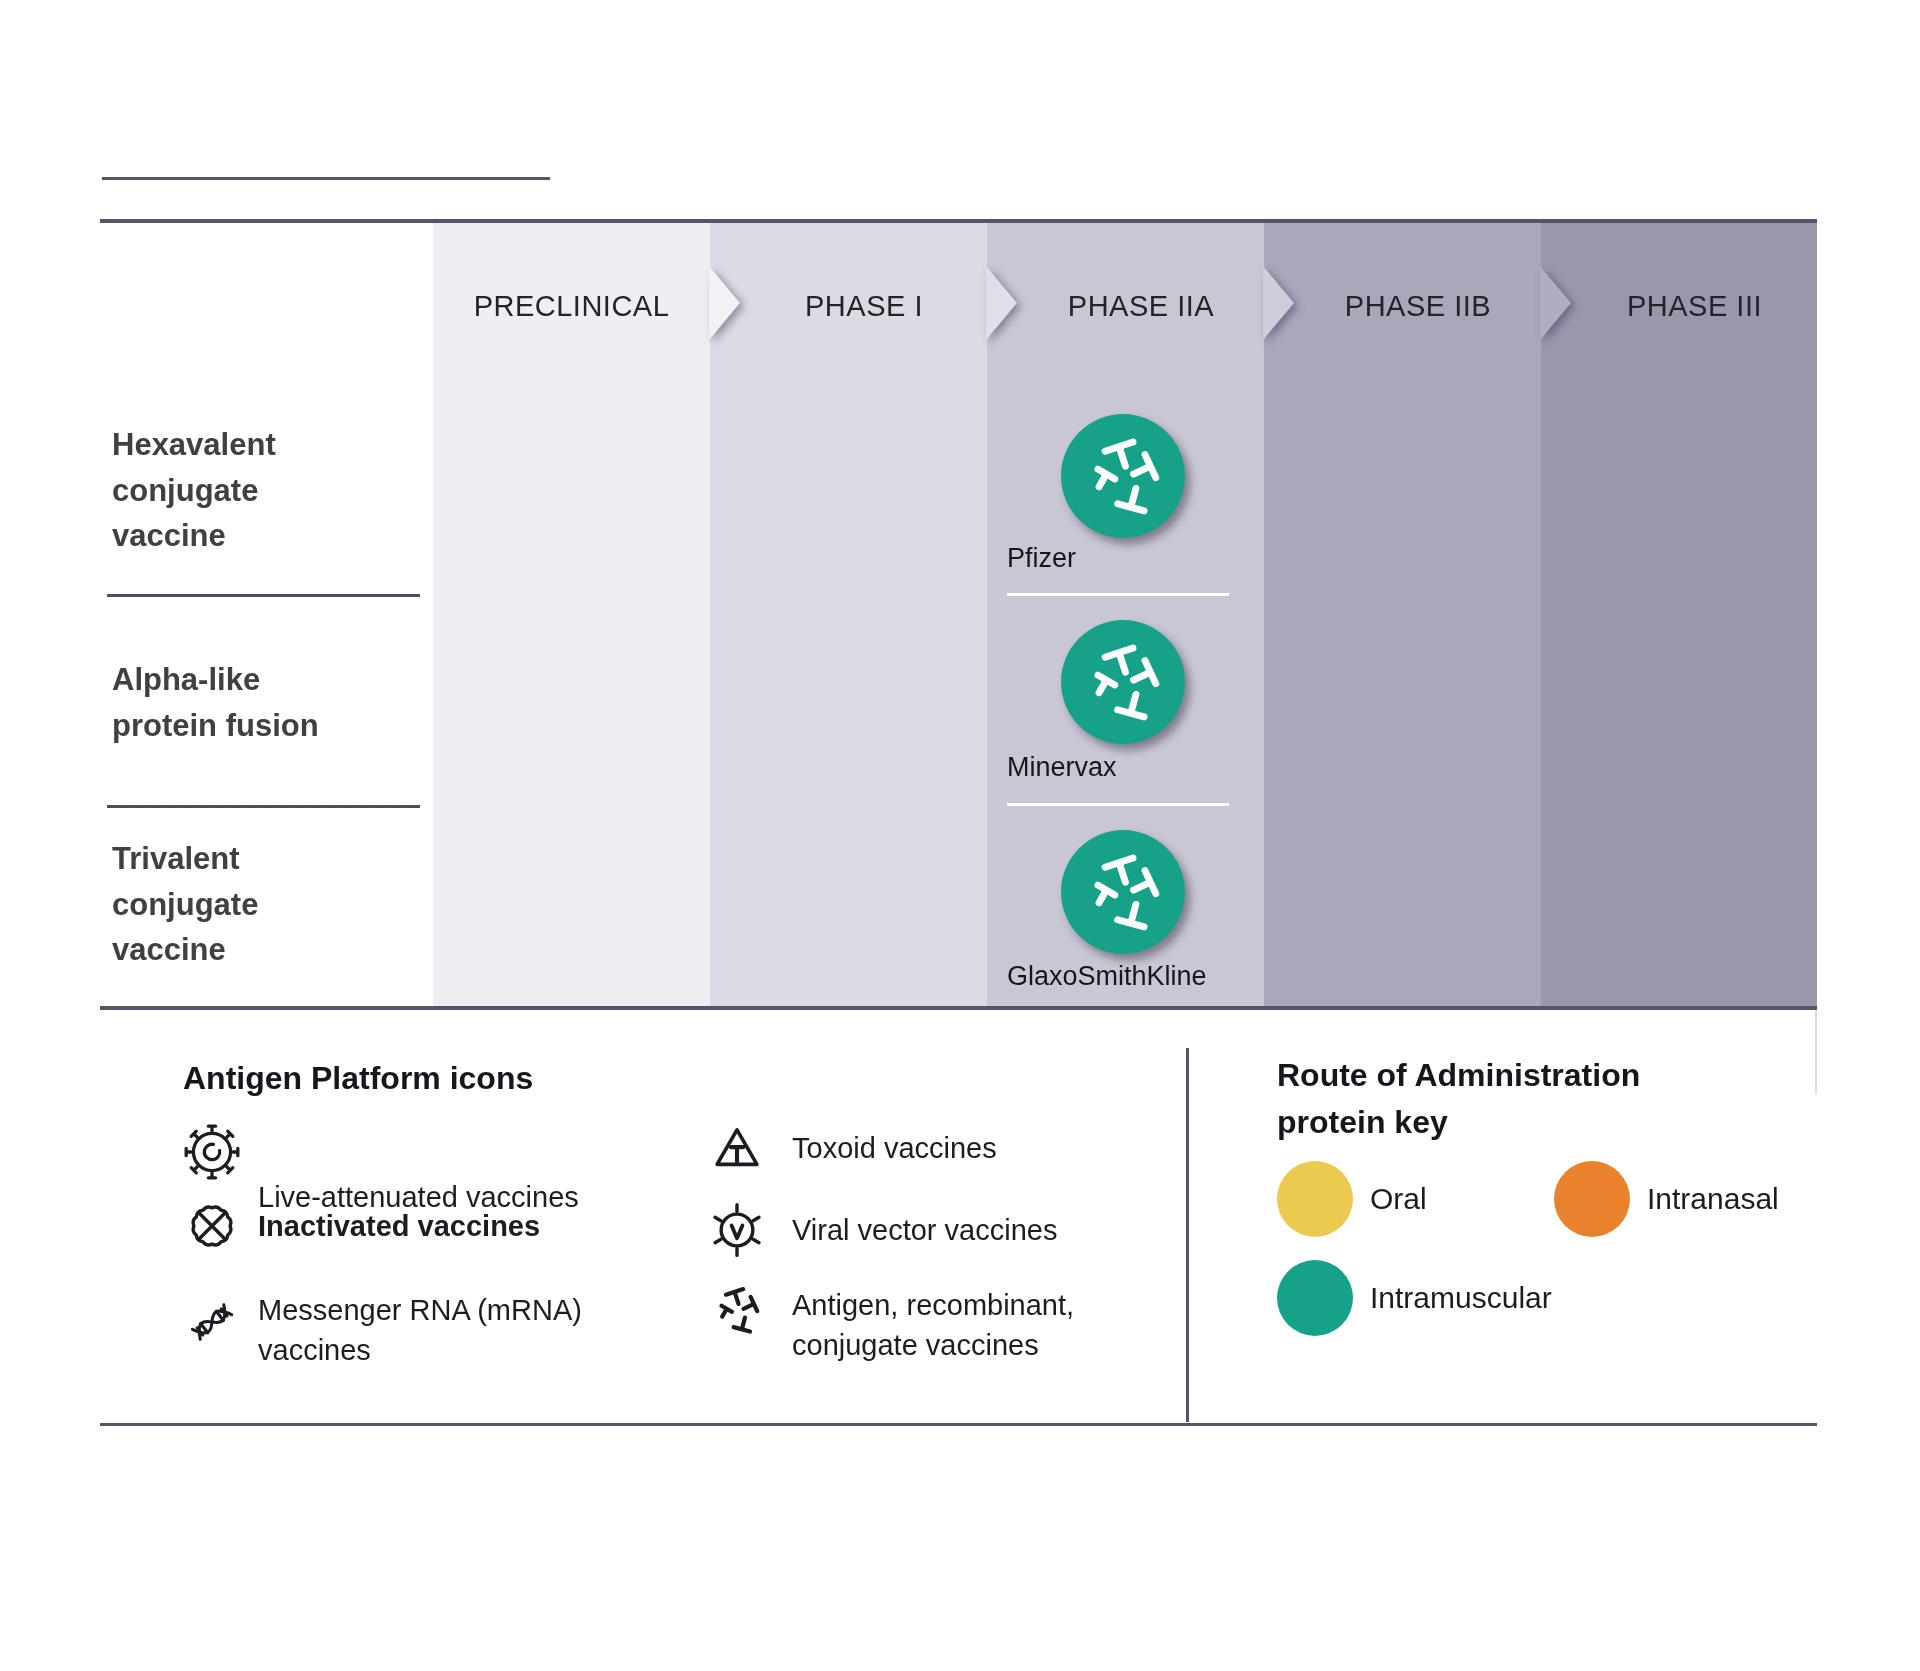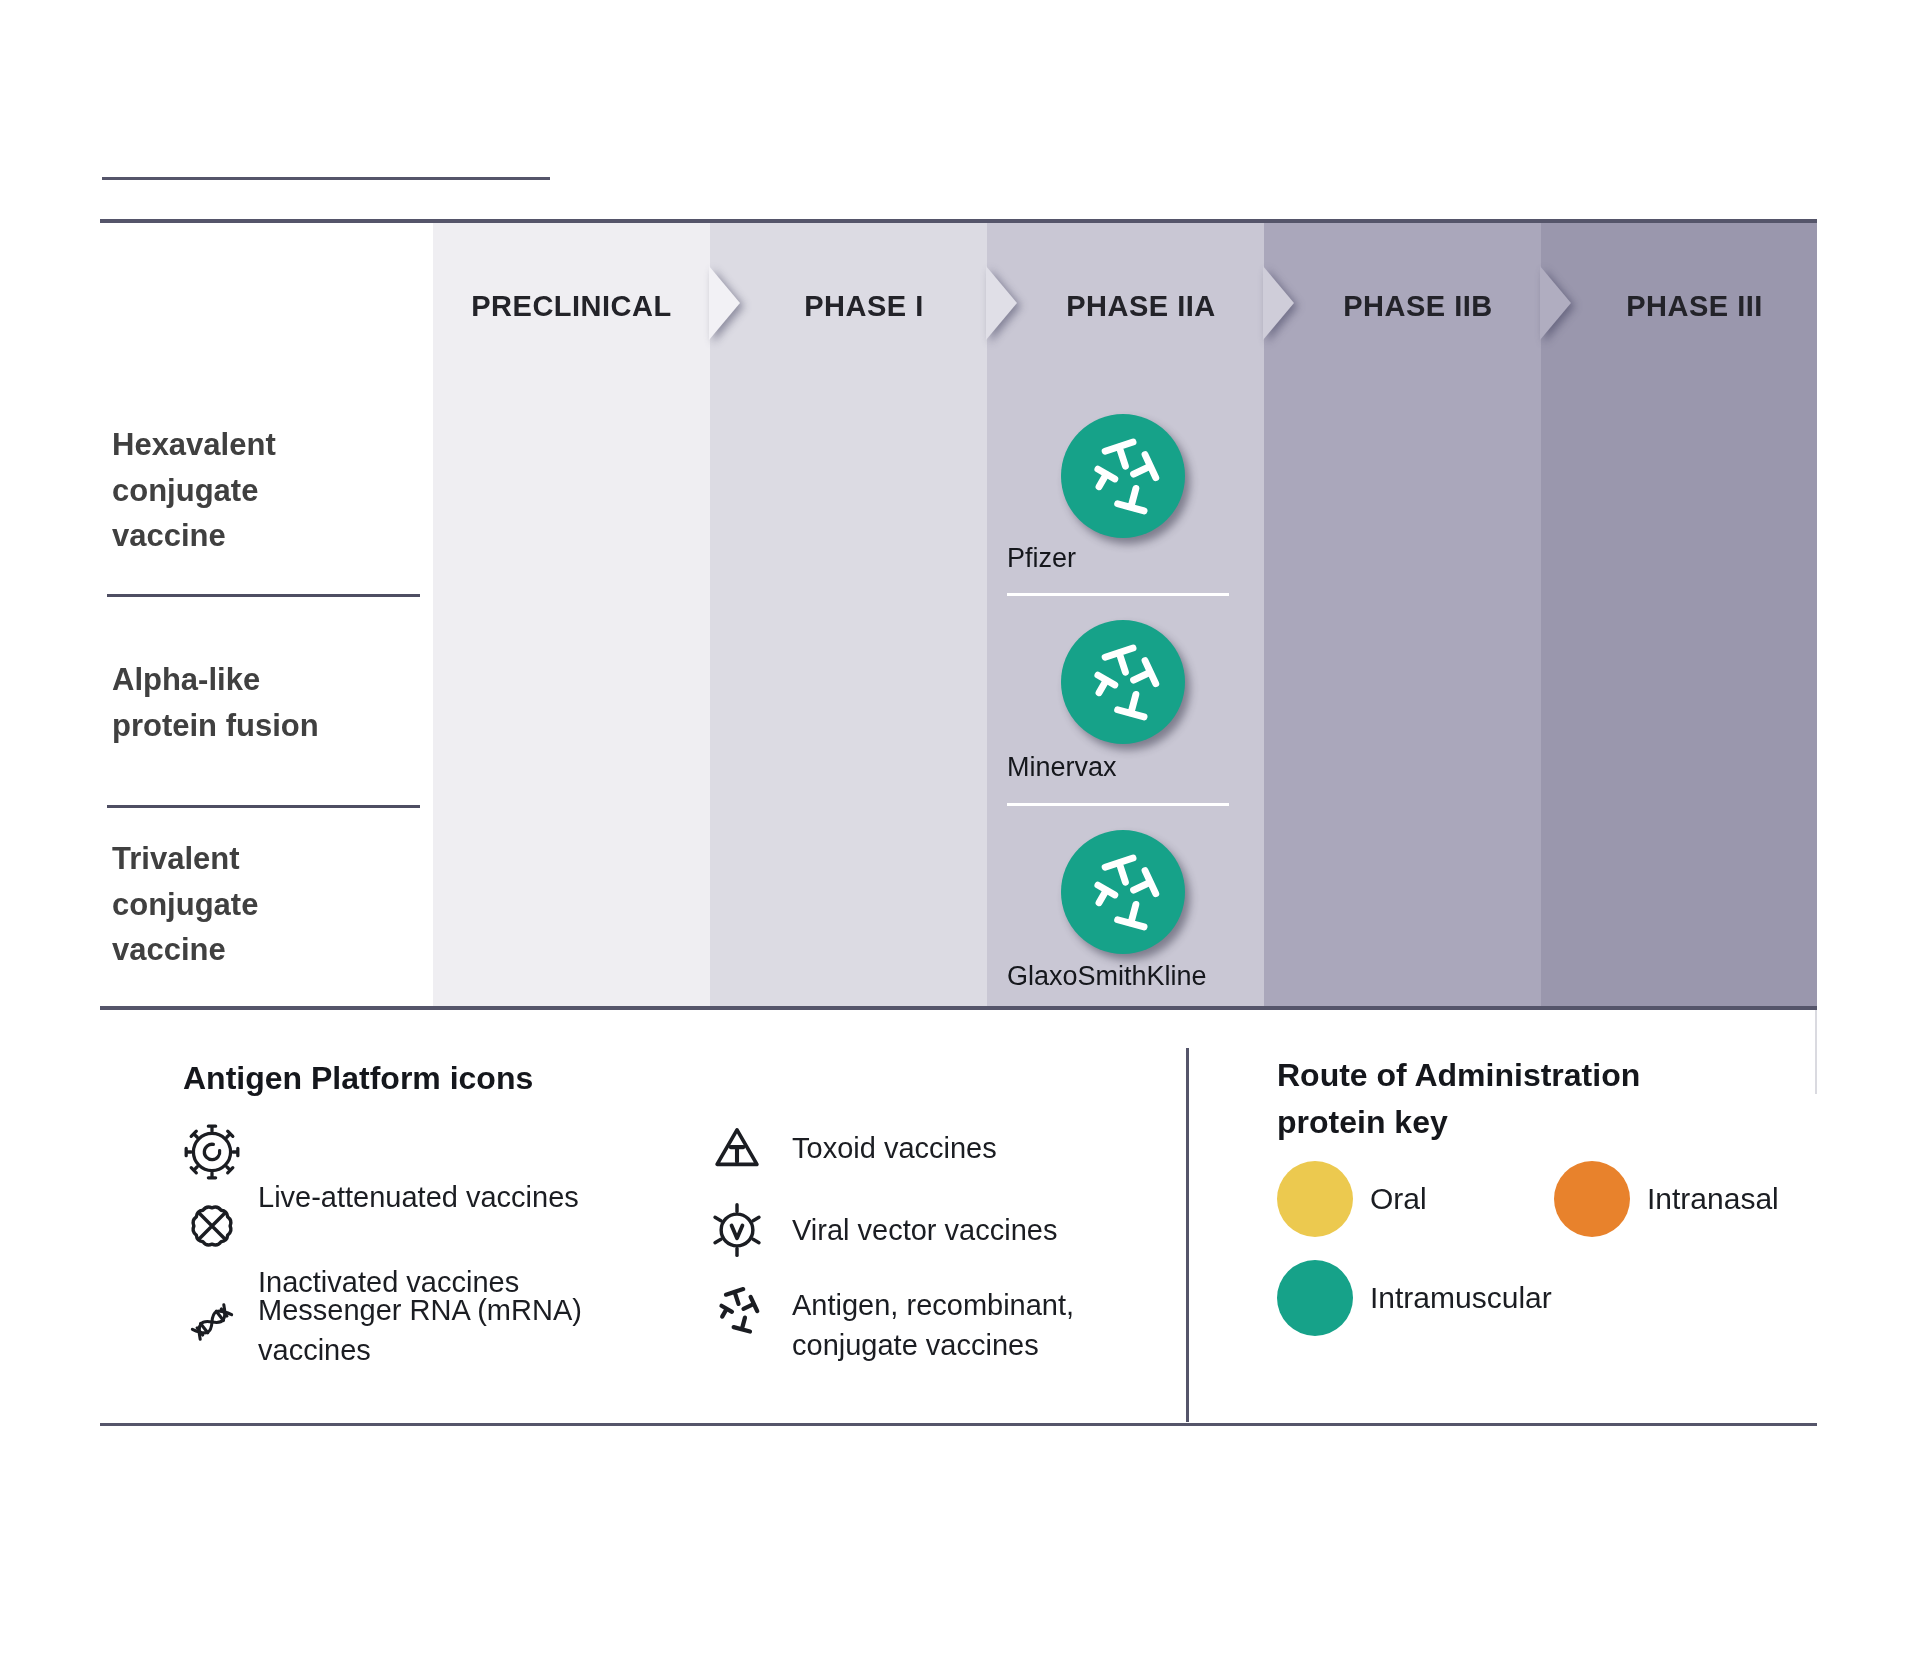--- a/index.html
+++ b/index.html
@@ -17,21 +17,21 @@
   .legend-bottom-rule{left:100px;top:1423px;width:1717px;height:3px;background:#55556a;}
   .edge-artifact{left:1815px;top:1010px;width:2px;height:84px;background:#dadae0;}
   
   .band{top:223px;height:783px;}
   .band1{left:433px;width:277px;background:#efeef2;}
   .band2{left:710px;width:277px;background:#dcdbe3;}
   .band3{left:987px;width:277px;background:#c9c7d4;}
   .band4{left:1264px;width:277px;background:#aaa7bb;}
   .band5{left:1541px;width:276px;background:#9a97ad;}
   .phase-label{top:288px;height:36px;display:flex;align-items:center;justify-content:center;
-    font-size:29px;font-weight:bold;letter-spacing:.5px;color:#232329;}
+    font-size:29px;font-weight:normal;letter-spacing:.5px;color:#232329;}
   .pl1{left:433px;width:277px;}
   .pl2{left:741px;width:246px;}
   .pl3{left:1018px;width:246px;}
   .pl4{left:1295px;width:246px;}
   .pl5{left:1572px;width:245px;}
   .chev-w{position:absolute;top:266px;width:31px;height:74px;
     filter:drop-shadow(4px 3px 4px rgba(45,45,75,.45));}
   .chev{width:100%;height:100%;clip-path:polygon(0 0,100% 50%,0 100%);}
   .cw1{left:709px;}.cw2{left:986px;}.cw3{left:1263px;}.cw4{left:1540px;}
   .cv1{background:#f2f1f5;}.cv2{background:#e0dfe7;}.cv3{background:#cfcdd9;}.cv4{background:#b0adc0;}
@@ -55,21 +55,21 @@
   .legend-divider{left:1186px;top:1048px;width:3px;height:374px;background:#55556a;}
   .leg-icon{width:58px;height:58px;color:#1b1d22;}
   .leg-item-text{font-size:29px;line-height:40px;color:#1b1d22;}
   .li-icon-1{left:183px;top:1123px;}
   .li-icon-2{left:183px;top:1197px;}
   .li-icon-3{left:183px;top:1293px;}
   .li-icon-4{left:708px;top:1119px;}
   .li-icon-5{left:708px;top:1201px;}
   .li-icon-6{left:708px;top:1281px;}
   .li-text-1{left:258px;top:1132px;margin-top:45px;}
-  .li-text-2{left:258px;top:1262px;}
+  .li-text-2{left:258px;top:1206px;font-weight:bold;}
   .li-text-3{left:258px;top:1290px;width:330px;}
   .li-text-4{left:792px;top:1128px;}
   .li-text-5{left:792px;top:1210px;}
   .li-text-6{left:792px;top:1285px;width:340px;}
   
   .route-swatch{width:76px;height:76px;border-radius:50%;}
   .sw-oral{left:1277px;top:1161px;background:#ecc94f;}
   .sw-intranasal{left:1554px;top:1161px;background:#e8822c;}
   .sw-intramuscular{left:1277px;top:1260px;background:#16a289;}
   .route-label{font-size:30px;color:#1b1d22;line-height:40px;}

